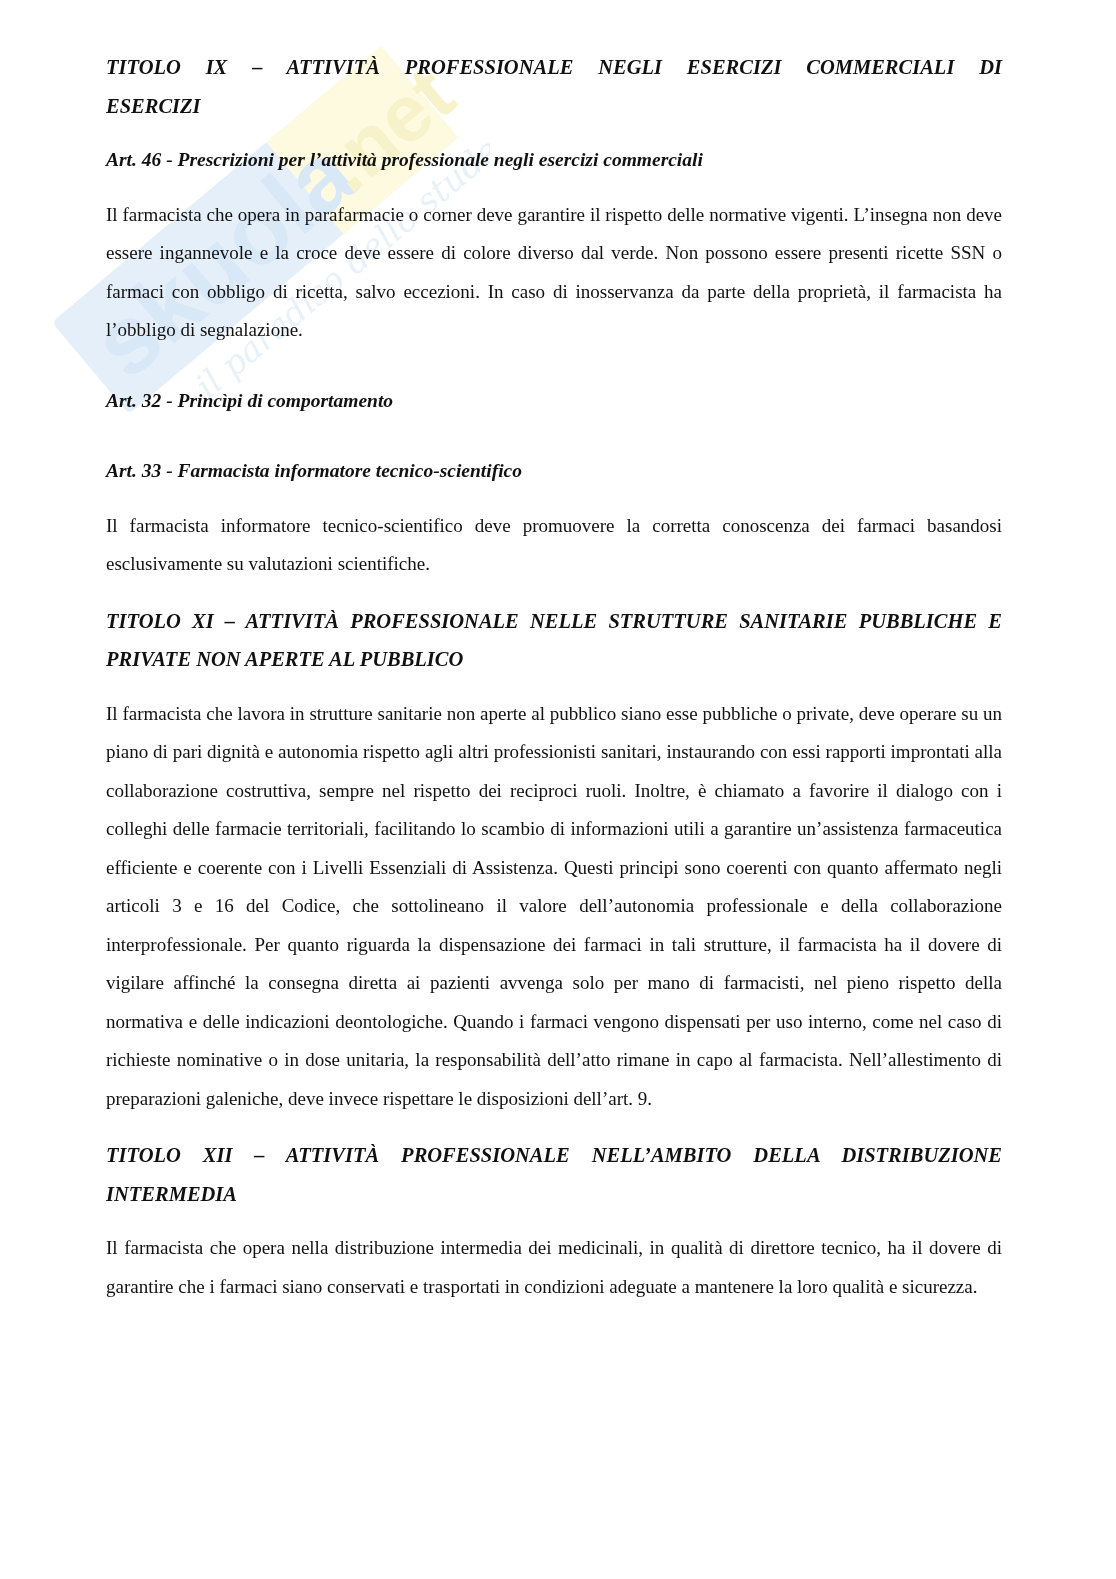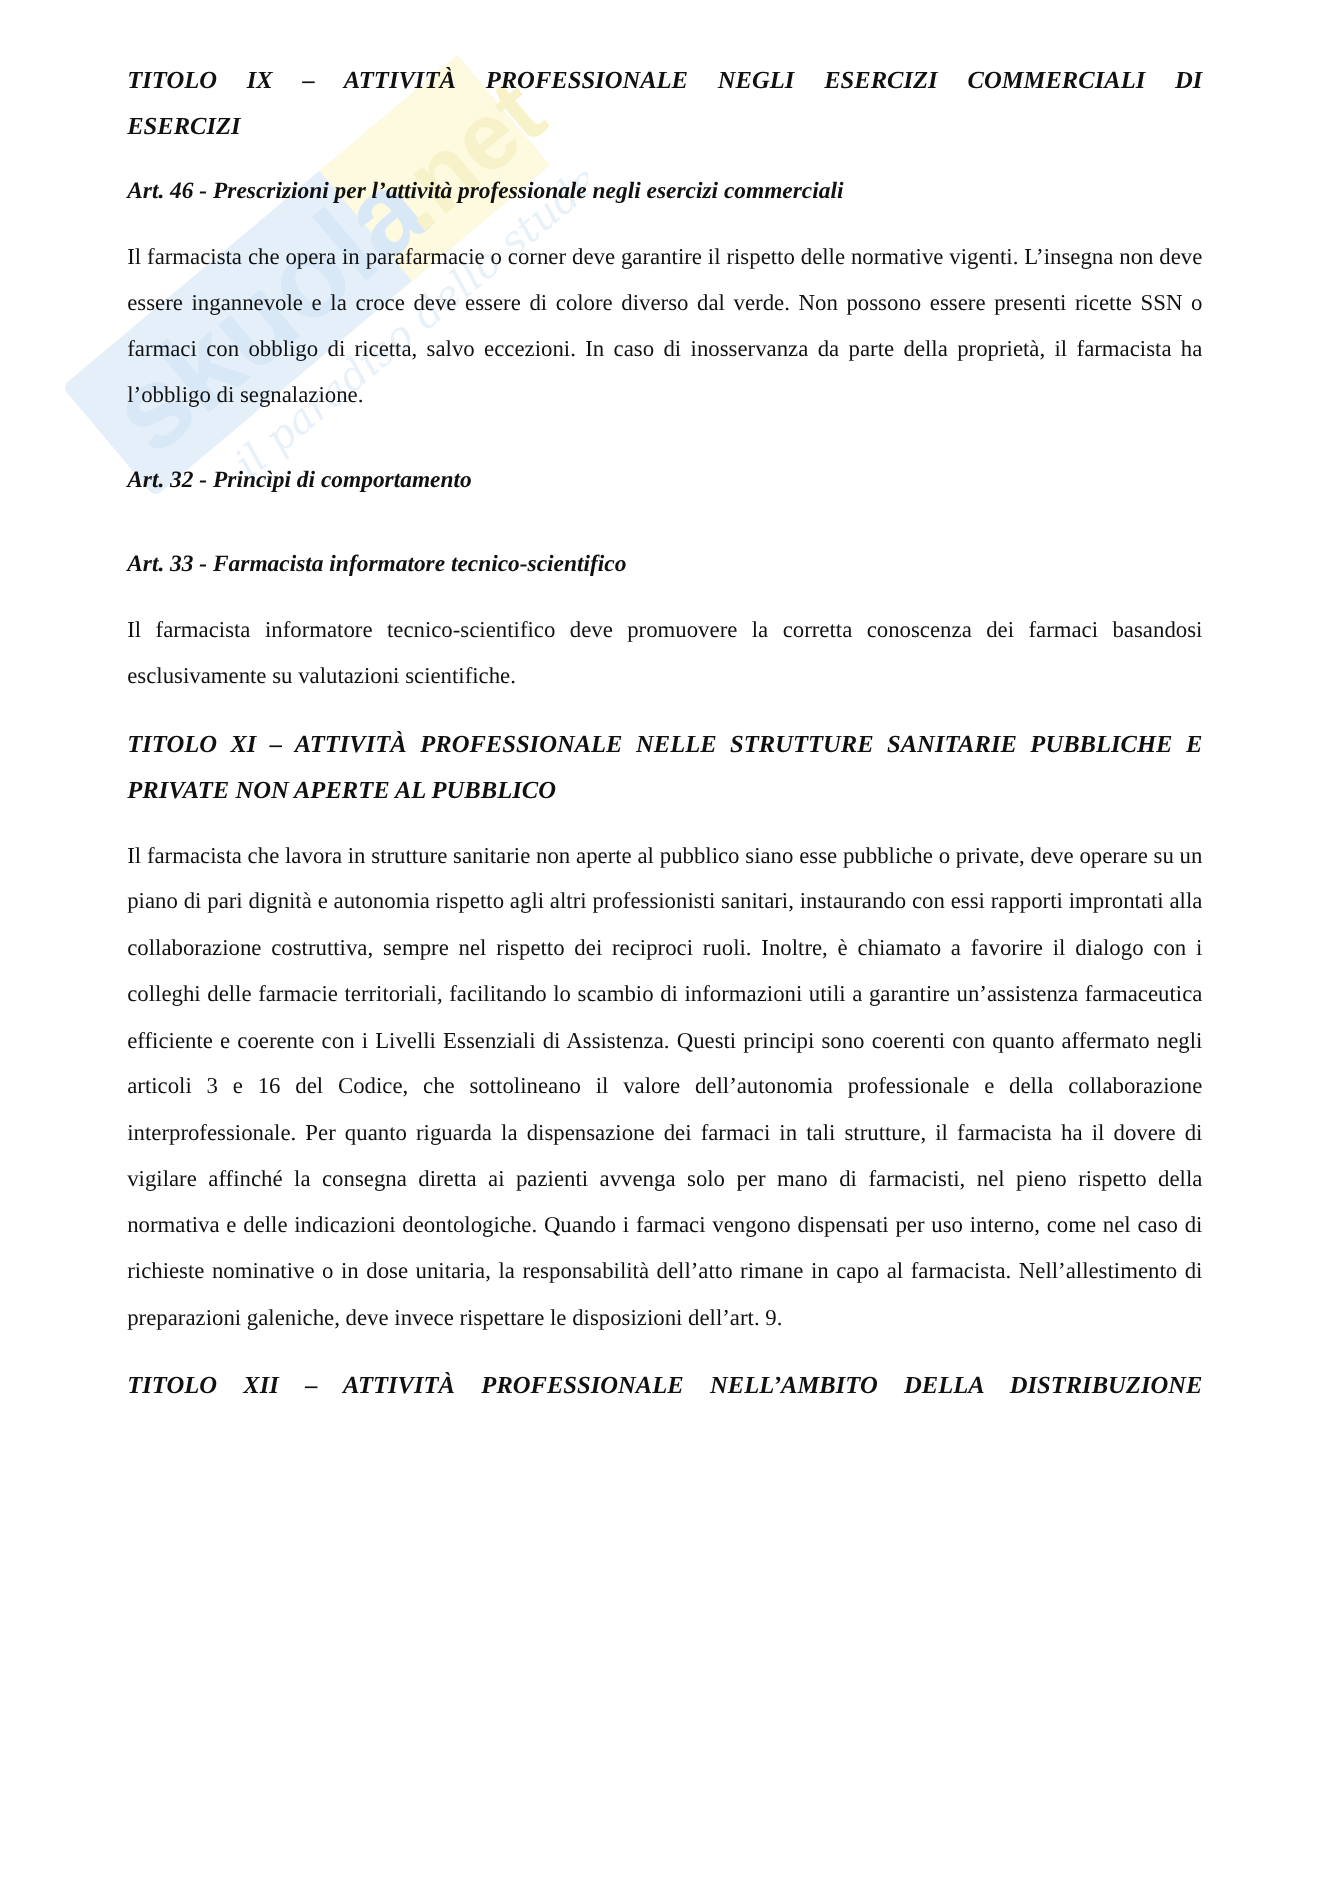--- a/index.html
+++ b/index.html
@@ -49,16 +49,18 @@
   <p class="body">Il farmacista informatore tecnico-scientifico deve promuovere la corretta conoscenza dei farmaci basandosi esclusivamente su valutazioni scientifiche.</p>
   <div class="gap-m"></div>
 
   <div class="h-titolo" style="text-align:justify;">TITOLO XI – ATTIVITÀ PROFESSIONALE NELLE STRUTTURE SANITARIE PUBBLICHE E PRIVATE NON APERTE AL PUBBLICO</div>
   <div class="gap-s"></div>
   <p class="body">Il farmacista che lavora in strutture sanitarie non aperte al pubblico siano esse pubbliche o private, deve operare su un piano di pari dignità e autonomia rispetto agli altri professionisti sanitari, instaurando con essi rapporti improntati alla collaborazione costruttiva, sempre nel rispetto dei reciproci ruoli. Inoltre, è chiamato a favorire il dialogo con i colleghi delle farmacie territoriali, facilitando lo scambio di informazioni utili a garantire un’assistenza farmaceutica efficiente e coerente con i Livelli Essenziali di Assistenza. Questi principi sono coerenti con quanto affermato negli articoli 3 e 16 del Codice, che sottolineano il valore dell’autonomia professionale e della collaborazione interprofessionale. Per quanto riguarda la dispensazione dei farmaci in tali strutture, il farmacista ha il dovere di vigilare affinché la consegna diretta ai pazienti avvenga solo per mano di farmacisti, nel pieno rispetto della normativa e delle indicazioni deontologiche. Quando i farmaci vengono dispensati per uso interno, come nel caso di richieste nominative o in dose unitaria, la responsabilità dell’atto rimane in capo al farmacista. Nell’allestimento di preparazioni galeniche, deve invece rispettare le disposizioni dell’art. 9.</p>
   <div class="gap-m"></div>
 
   <div class="h-titolo">
     <div style="text-align:justify;text-align-last:justify;">TITOLO XII – ATTIVITÀ PROFESSIONALE NELL’AMBITO DELLA DISTRIBUZIONE</div>
+    <div>INTERMEDIA</div>
   </div>
   <div class="gap-s"></div>
+  <p class="body">Il farmacista che opera nella distribuzione intermedia dei medicinali, in qualità di direttore tecnico, ha il dovere di garantire che i farmaci siano conservati e trasportati in condizioni adeguate a mantenere la loro qualità e sicurezza.</p>
 
 </div>
 
 </body></html>

